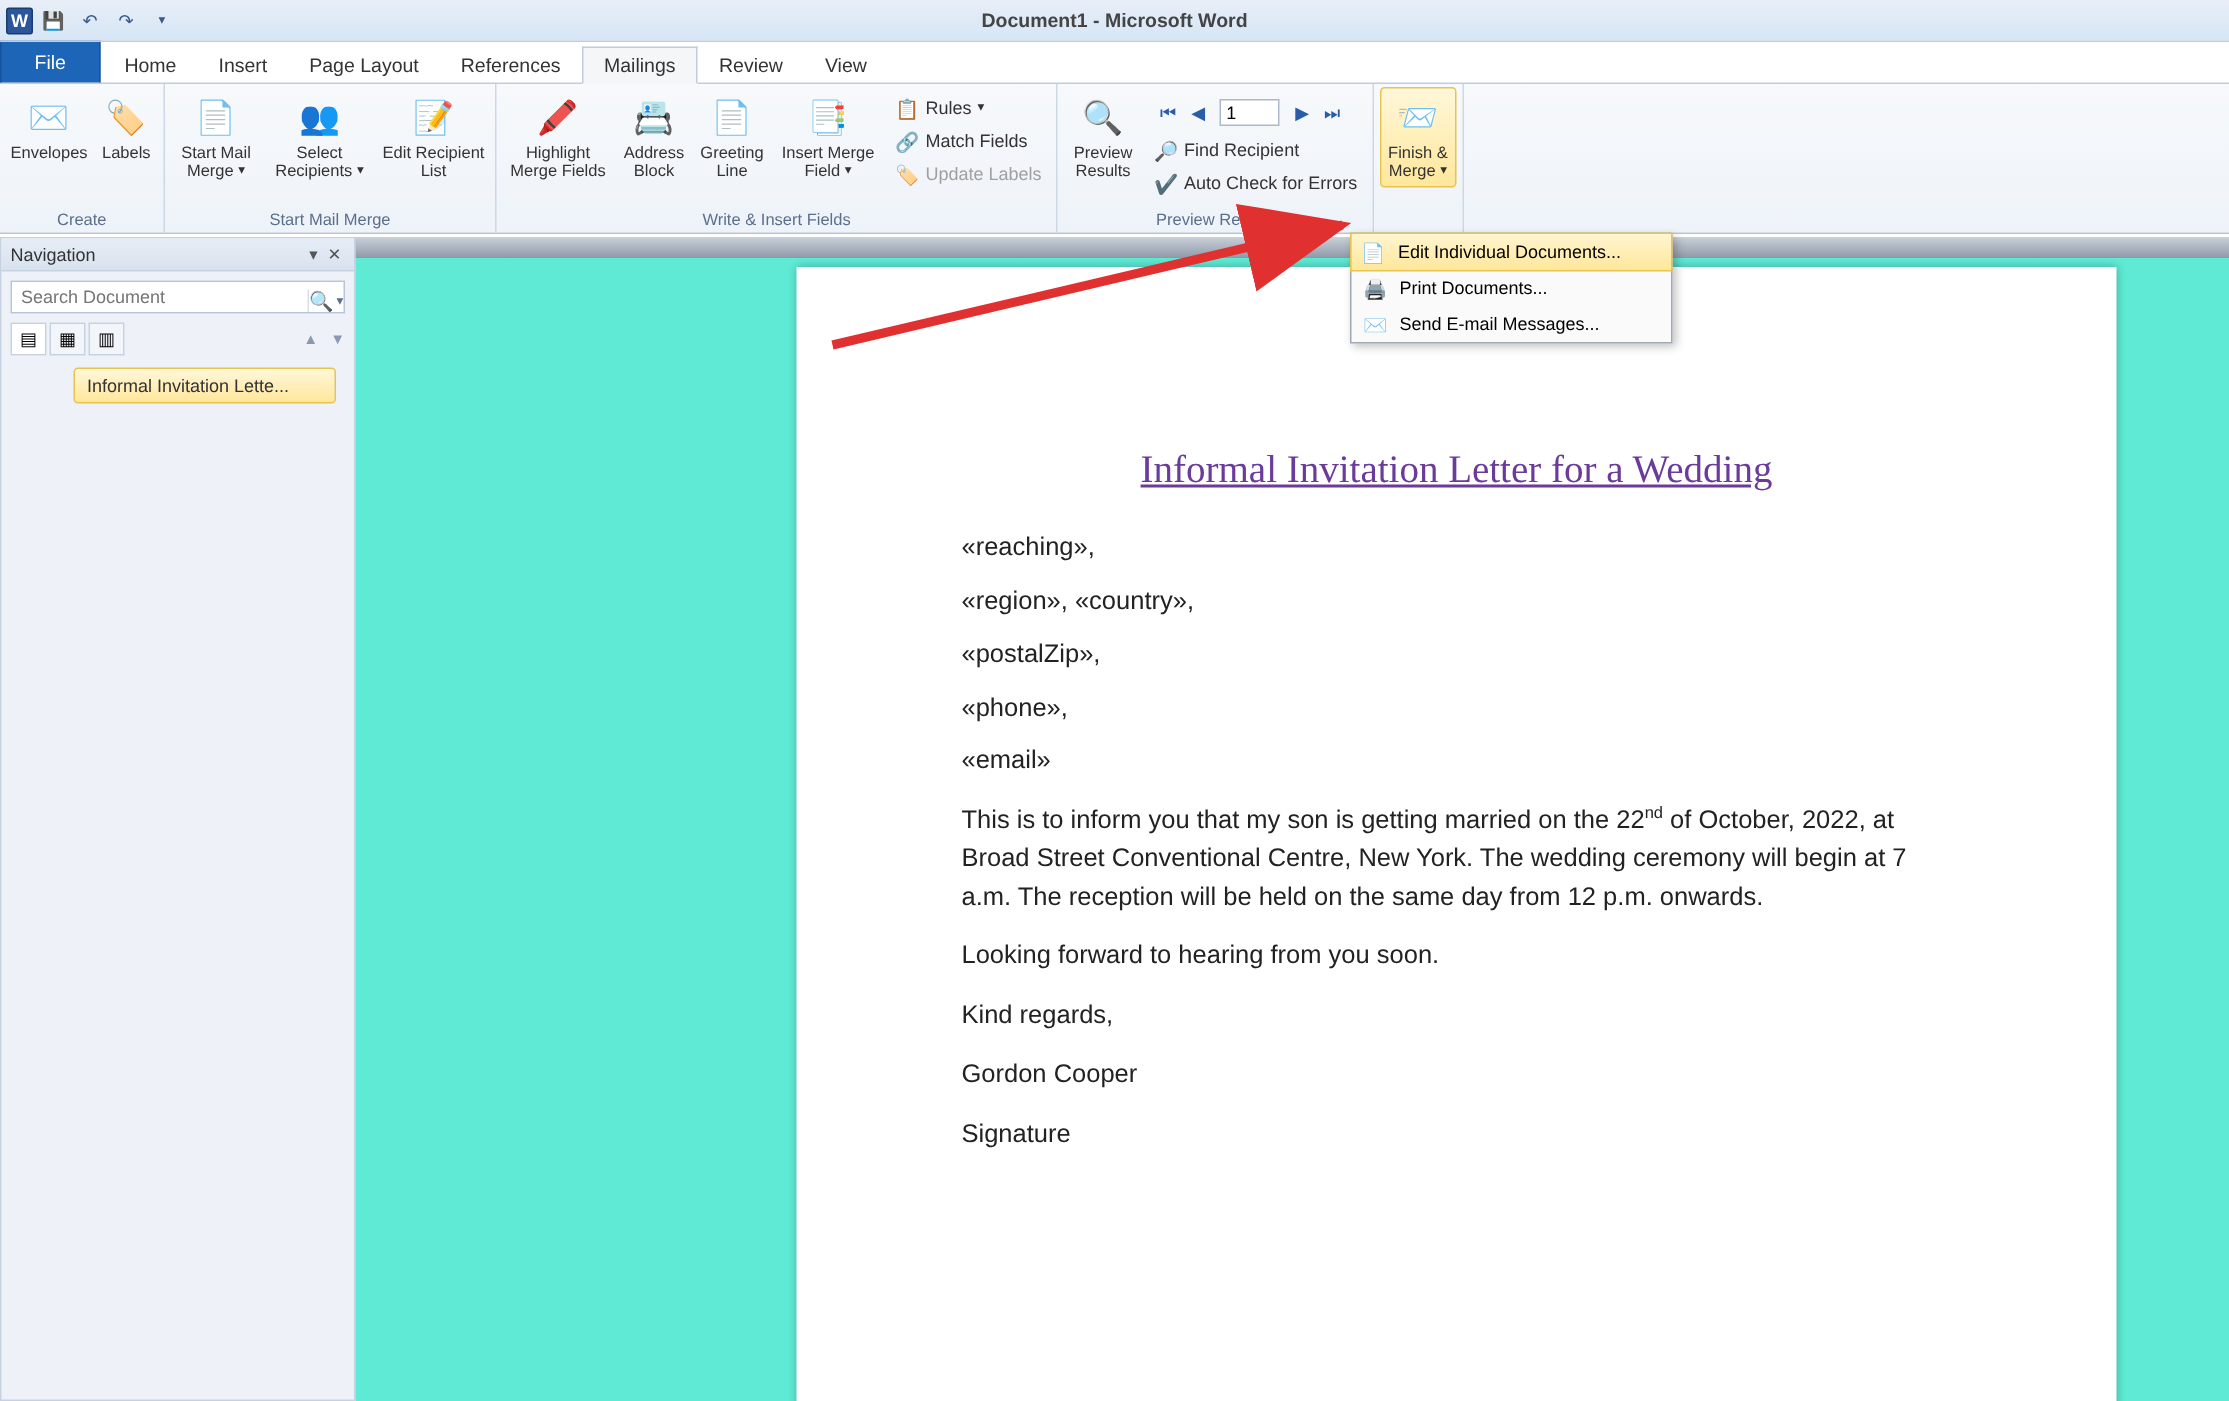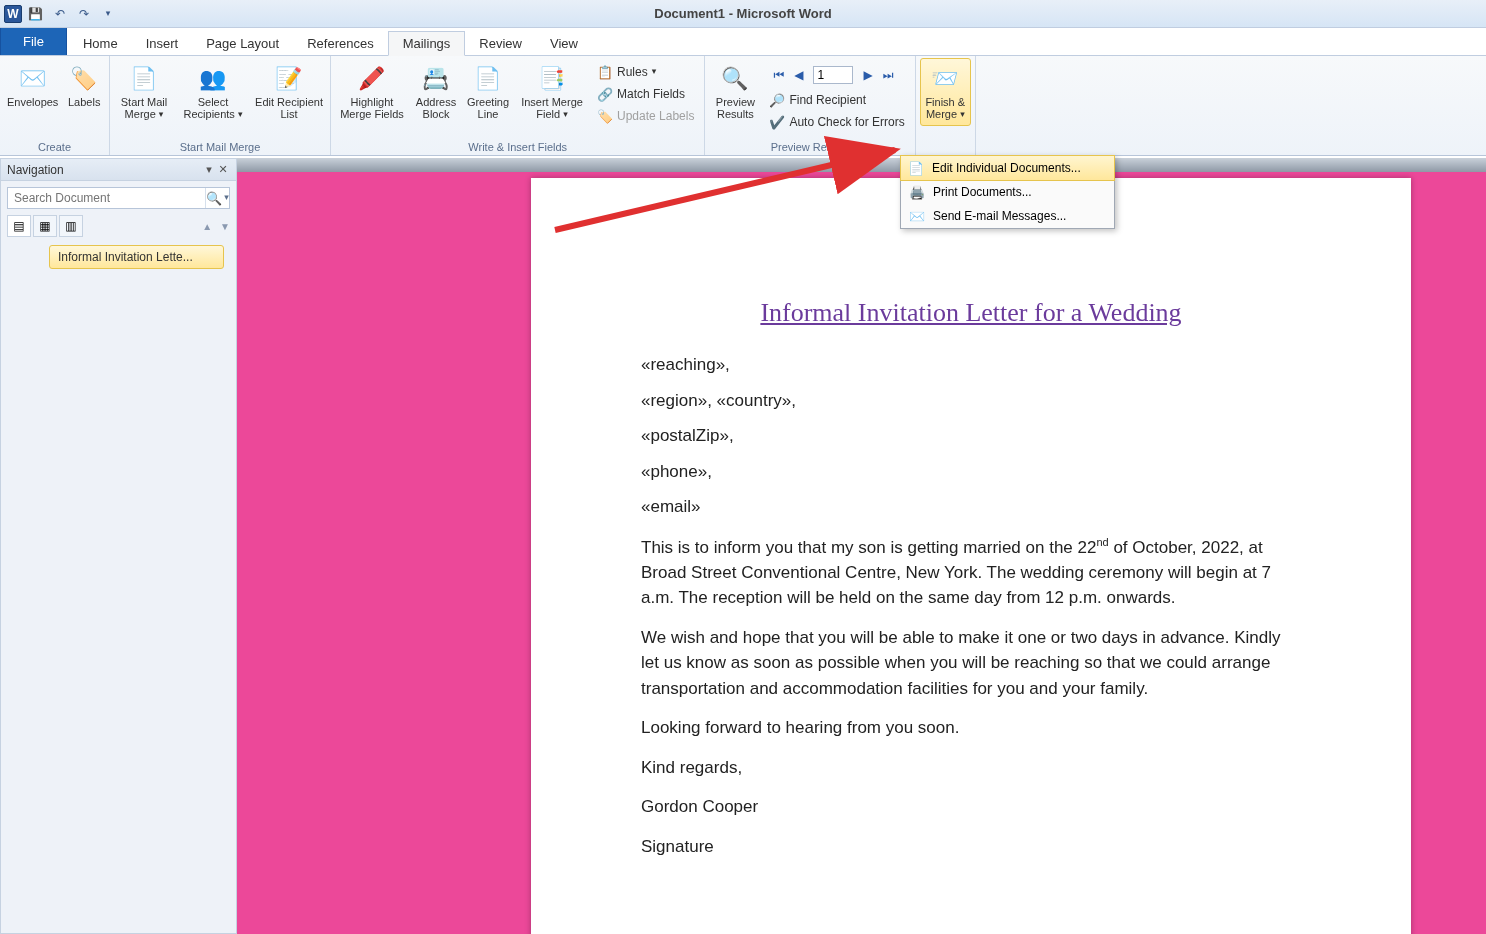--- a/index.html
+++ b/index.html
@@ -44,31 +44,31 @@
 .dropdown-menu { position:absolute; top:155px; left:900px; width:215px; background:#fafafa; border:1px solid #a0a8b4; box-shadow:2px 2px 6px rgba(0,0,0,0.25); z-index:20; font-size:12px; }
 .dropdown-menu .menu-item { display:flex; align-items:center; gap:8px; padding:4px 10px 4px 8px; }
 .dropdown-menu .menu-item.hover { background:linear-gradient(#fff5d0,#ffe79b); border:1px solid #e6c44d; margin:-1px; padding-left:7px; }
 .dropdown-menu .menu-icon { width:16px; height:16px; display:inline-flex; align-items:center; justify-content:center; font-size:13px; }
 
 
 .nav-pane { position:absolute; top:158px; left:0; width:237px; bottom:0; background:#eef2f8; border:1px solid #c6d2e1; }
 .nav-pane-header { background:linear-gradient(#e6edf6,#d8e2ee); height:22px; display:flex; align-items:center; padding:0 6px; font-size:12px; color:#333; border-bottom:1px solid #c6d2e1; }
 .nav-pane-header .spacer { flex:1; }
 .nav-pane-header .pane-btn { width:14px; text-align:center; font-size:11px; color:#555; }
-.nav-search { margin:6px; display:flex; border:1px solid #b7c5d9; background:#fff; }
+.nav-search { margin:6px; display:flex; border:1px solid #b7c5d9; background:#fff;align-items:flex-end; }
 .nav-search input { flex:1; border:none; outline:none; font-size:12px; padding:3px 6px; color:#777; background:transparent; }
 .nav-search .search-go { width:24px; display:flex; align-items:center; justify-content:center; color:#5b6f8c; font-size:13px; border-left:1px solid #d6e0ec; }
 .nav-tabs { display:flex; gap:2px; margin:4px 6px; align-items:center; }
 .nav-tabs .ntab { width:24px; height:22px; border:1px solid #c6d2e1; background:#f2f6fb; display:flex; align-items:center; justify-content:center; font-size:12px; }
 .nav-tabs .ntab.sel { background:#fff; }
 .nav-tabs .carets { margin-left:auto; display:flex; gap:8px; color:#8a99b0; font-size:10px; }
 .nav-item { margin:8px 12px 0 48px; background:linear-gradient(#fff7d9,#ffe79b); border:1px solid #e6c44d; border-radius:3px; padding:4px 8px; font-size:12px; color:#333; white-space:nowrap; overflow:hidden; text-overflow:ellipsis; }
 
 
-.doc-area { position:absolute; top:158px; left:237px; right:0; bottom:0; background:#ec4899; overflow:hidden; }
+.doc-area { position:absolute; top:158px; left:237px; right:0; bottom:0; background:#5eead4; overflow:hidden; }
 .page-shadow-band { position:absolute; top:0; left:0; right:0; height:14px; background:linear-gradient(#c9d1da,#8f99a6); }
 .page { position:absolute; top:20px; left:294px; width:880px; height:1120px; background:#fff; box-shadow:0 0 6px rgba(0,0,0,0.3); padding:120px 110px 0 110px; font-family:Georgia, "Times New Roman", serif; color:#222; }
 .page h1 { text-align:center; font-family:Georgia,serif; color:#6b3b9c; font-size:26px; font-weight:normal; text-decoration:underline; margin-bottom:24px; }
 .page p { font-size:17px; line-height:1.5; margin-bottom:14px; }
 .page p.tight { margin-bottom:10px; }
 .date-line { display:flex; }
 .date-line .fill { flex:1; }
 sup { font-size:11px; }
 
 
@@ -255,21 +255,20 @@
   <div class="page">
     <h1>Informal Invitation Letter for a Wedding</h1>
     <p class="tight">«reaching»,</p>
     <p class="tight">«region», «country»,</p>
     <p class="tight">«postalZip»,</p>
     <p class="tight">«phone»,</p>
     <p>«email»</p>
     <p>
       <span>This is to inform you that my son is getting married on the 22</span><sup>nd</sup><span> of October, 2022, at Broad Street Conventional Centre, New York. The wedding ceremony will begin at 7 a.m. The reception will be held on the same day from 12 p.m. onwards.</span>
     </p>
-    <p>We wish and hope that you will be able to make it one or two days in advance. Kindly let us know as soon as possible when you will be reaching so that we could arrange transportation and accommodation facilities for you and your family.</p>
     <p>Looking forward to hearing from you soon.</p>
     <p>Kind regards,</p>
     <p>Gordon Cooper</p>
     <p>Signature</p>
   </div>
 </div>
 
 <svg class="arrow-svg" viewBox="0 0 370 110">
   <defs>
     <marker id="ah" markerWidth="14" markerHeight="14" refX="11" refY="5" orient="auto">

